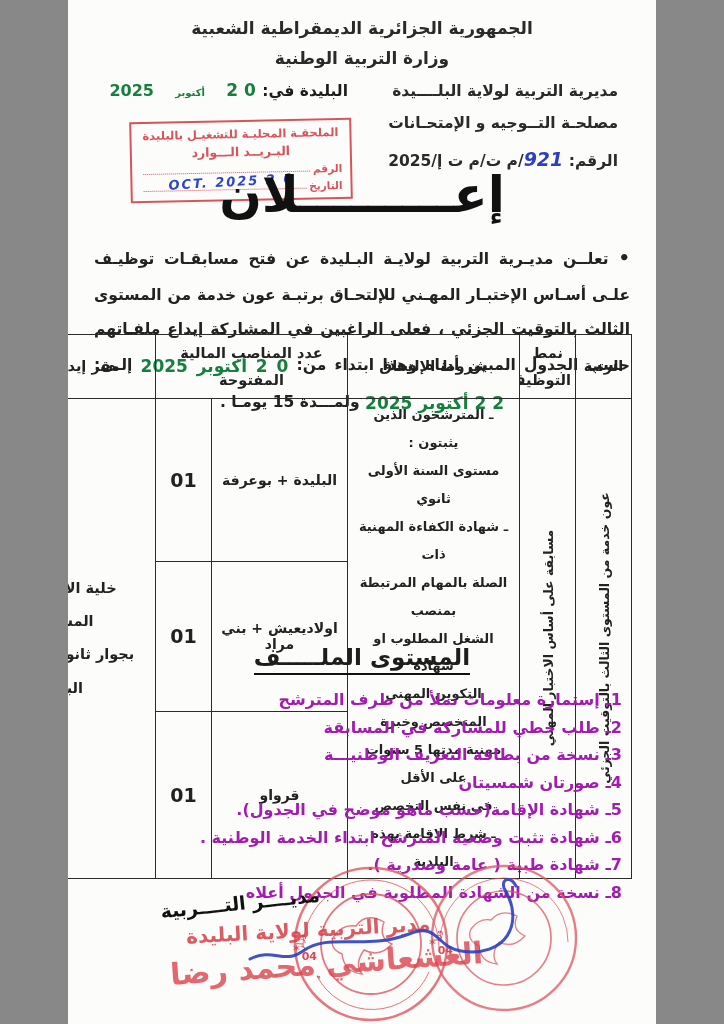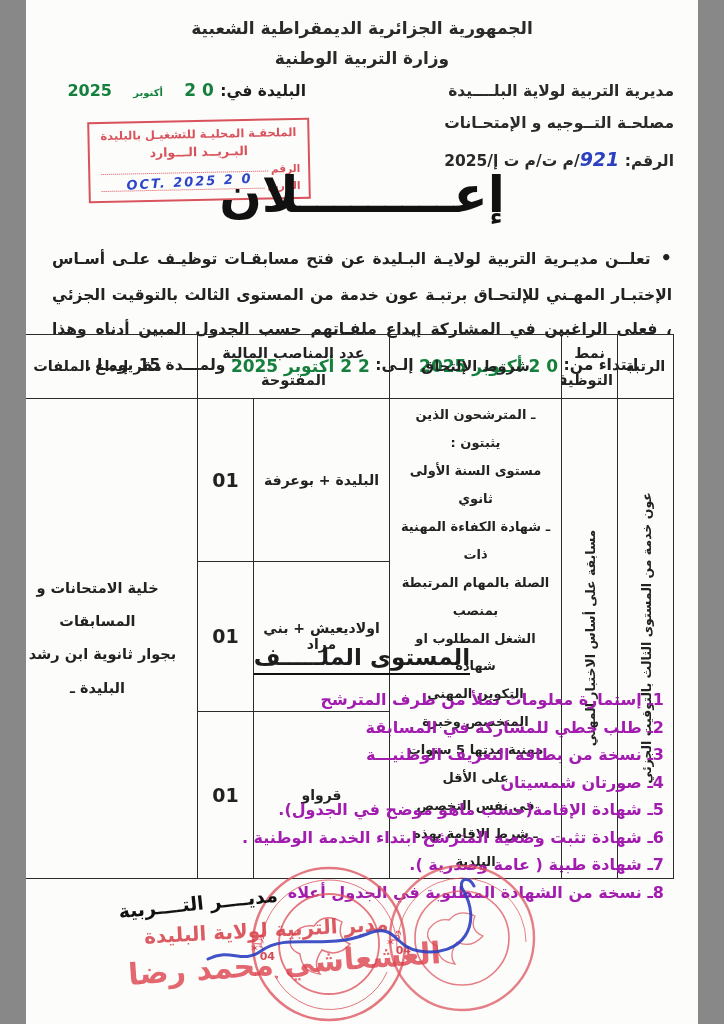--- a/index.html
+++ b/index.html
@@ -1,24 +1,24 @@
 <!DOCTYPE html>
 <html lang="ar" dir="rtl"><head>
 <meta charset="utf-8">
 <style>
   html,body{margin:0;padding:0;}
   body{background:#888;font-family:"DejaVu Sans","Liberation Sans",sans-serif;}
   .page{
-    position:relative;width:672px;height:1024px;margin:0 auto;
+    position:relative;width:588px;height:1024px;margin:0 auto;
     background:#fcfcfa;color:#1d1d1d;overflow:hidden;direction:rtl;
   }
   
   .center-header{position:absolute;top:14px;left:0;right:0;text-align:center;
     font-size:17px;font-weight:bold;line-height:1.75;color:#2a2a2a;}
-  .right-block{position:absolute;top:76px;right:24px;text-align:right;
+  .right-block{position:absolute;top:76px;right:38px;text-align:right;
     font-size:15.5px;font-weight:bold;line-height:2.05;color:#2a2a2a;}
   .blue-hand{color:#2b3fc0;font-style:italic;font-size:19px;letter-spacing:2px;}
   .left-block{position:absolute;top:80px;left:30px;width:250px;}
   .date-line{font-size:15.5px;font-weight:bold;white-space:nowrap;}
   .pink-stamp{color:#15803d;font-weight:bold;}
   .stamp-day{font-size:17px;letter-spacing:7px;margin-right:1px;}
   .stamp-month{font-size:10px;margin:0 16px;}
   .stamp-year{font-size:16px;}
   
   .received{position:absolute;top:120px;left:62px;width:202px;

